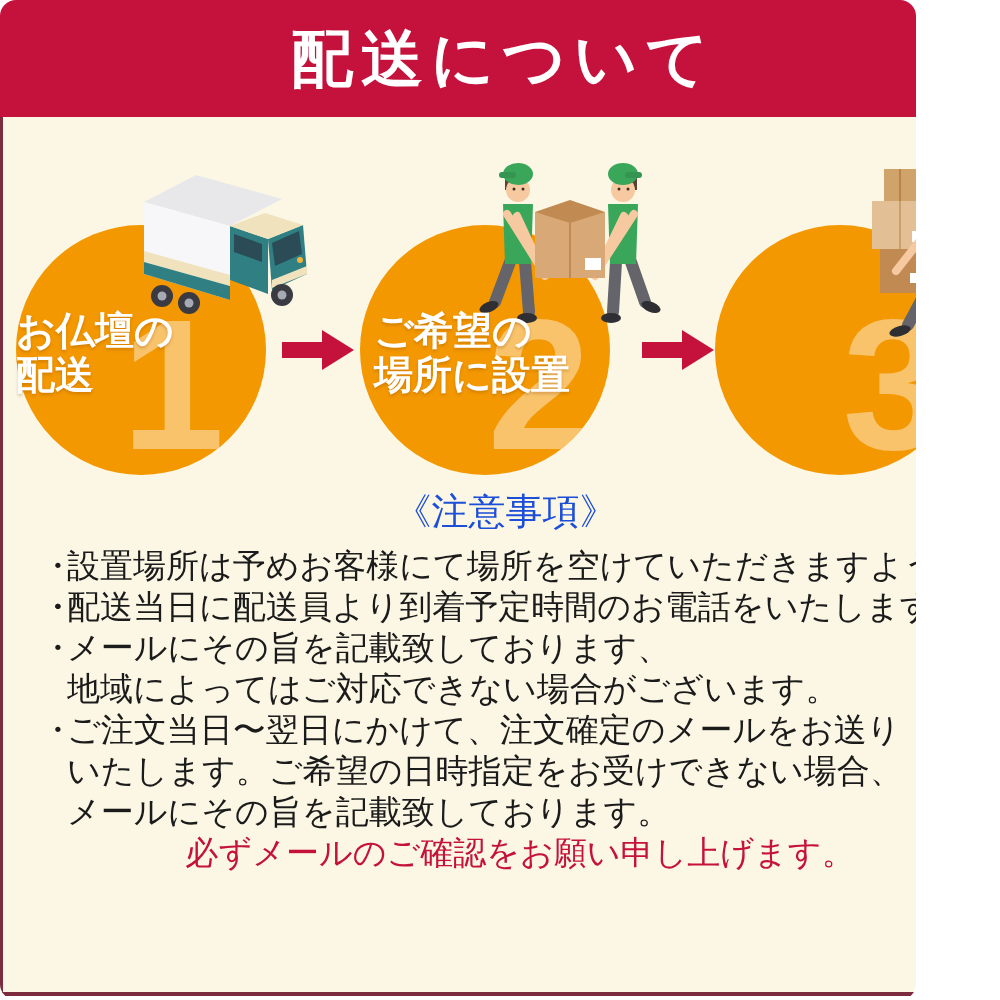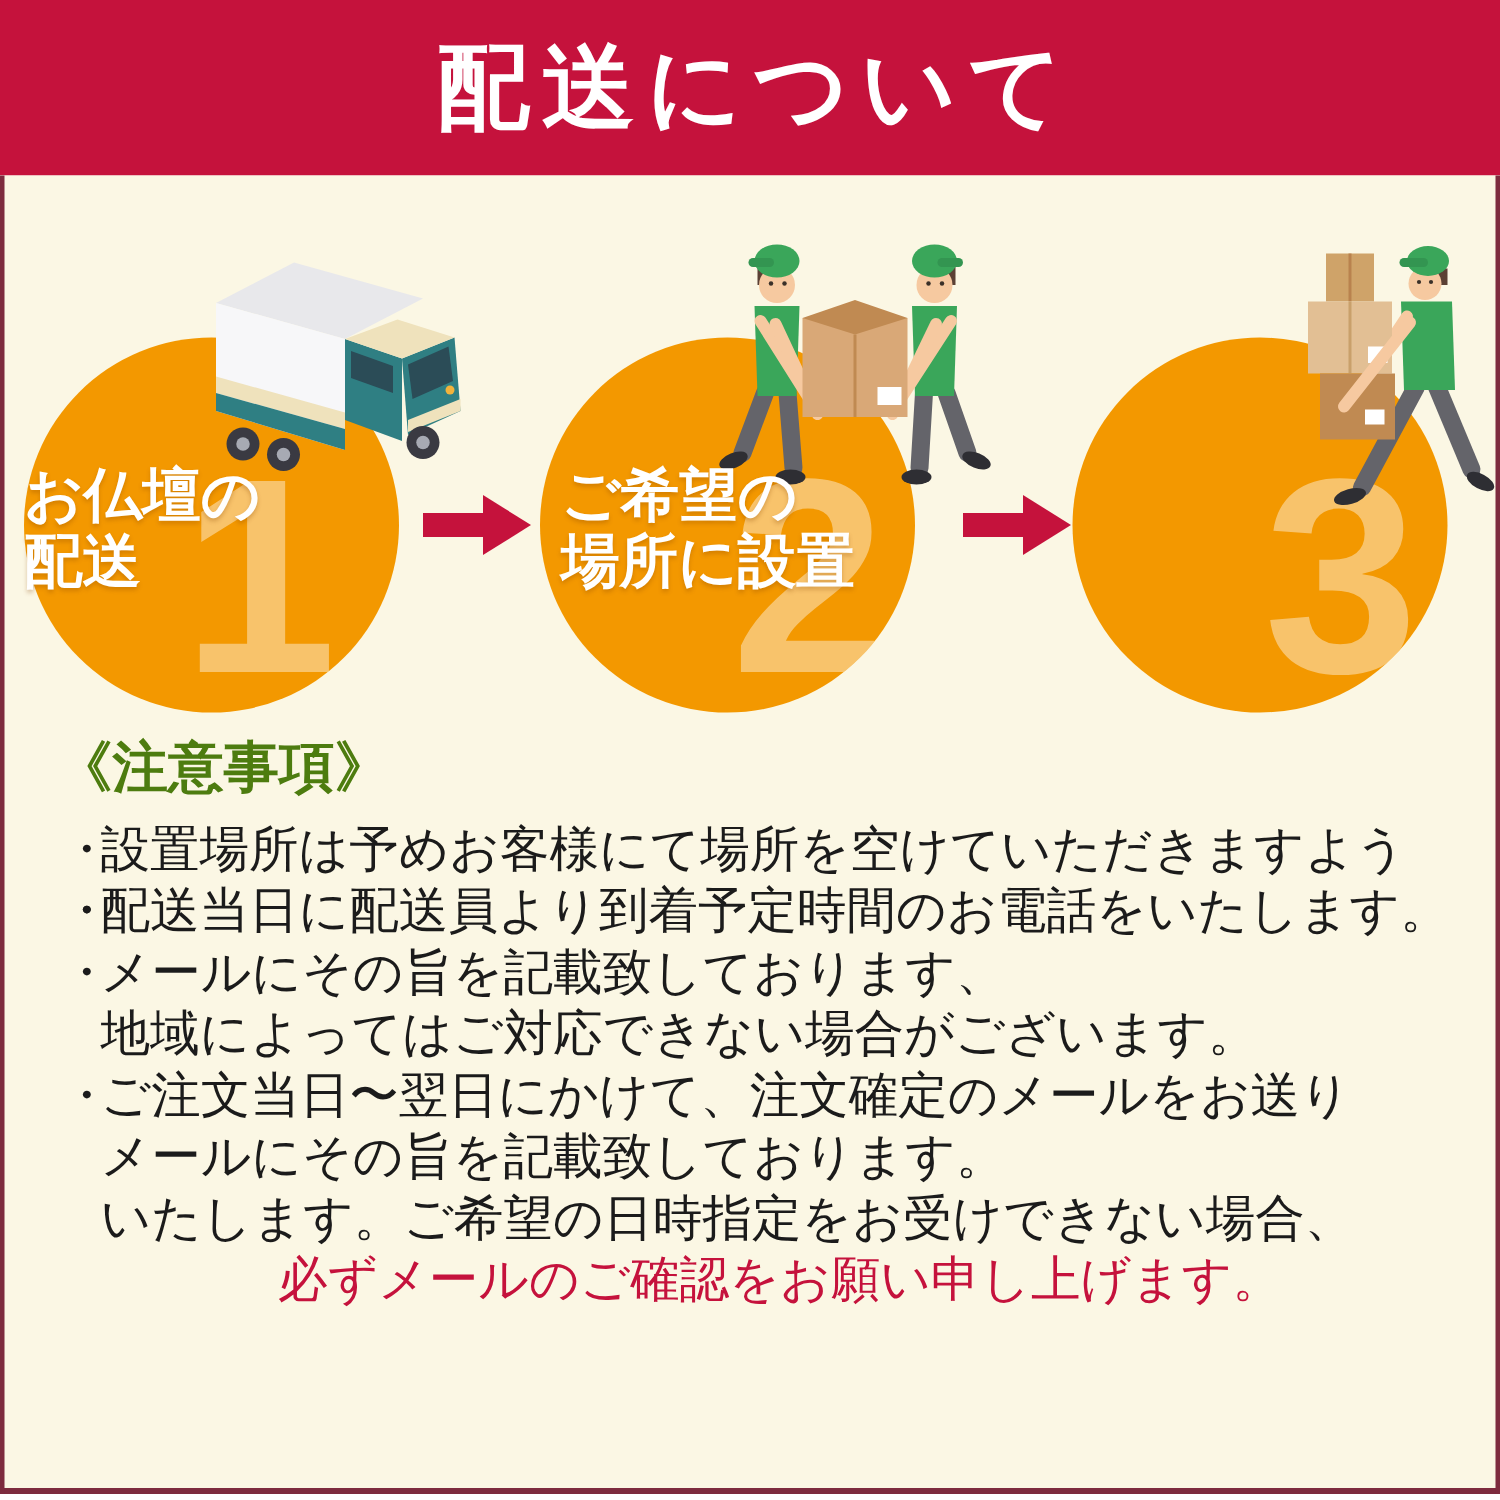--- a/index.html
+++ b/index.html
@@ -1,21 +1,21 @@
 <!DOCTYPE html>
 <html><head>
 <meta charset="utf-8">
 <style>
   html,body{margin:0;padding:0;}
   body{
     width:1000px;height:1000px;background:#ffffff;
     font-family:"Liberation Sans","DejaVu Sans",sans-serif;
     -webkit-font-smoothing:antialiased;
   }
-  .page{position:relative;width:1000px;height:1000px;overflow:hidden;background:#fff;}
+  .page{position:relative;width:916px;height:1000px;overflow:hidden;background:#fff;border-radius:16px;}
 
   
   .banner{
     position:absolute;top:0;left:0;width:1000px;height:117px;
     background:#C5123C;display:flex;align-items:center;justify-content:center;
   }
   .banner h1{
     margin:0;color:#ffffff;font-size:62px;font-weight:bold;
     letter-spacing:8px;padding-left:8px;line-height:1;
   }
@@ -58,21 +58,21 @@
   .a1{left:279px}.a2{left:639px}
 
   
   .illus{position:absolute;z-index:3;}
   .truck{left:129px;top:45px;}
   .workers{left:470px;top:33px;}
   .worker3{left:837px;top:36px;}
 
   
   .notes{position:absolute;left:35px;top:373px;width:935px;color:#1B1B1B;z-index:2;}
-  .notes-title{color:#4d7c0f;font-size:37px;line-height:44px;font-weight:bold;margin:0 0 11px 0;}
+  .notes-title{color:#1d4ed8;font-size:37px;line-height:44px;font-weight:normal;margin:0 0 11px 0;text-align:center;}
   .nline{position:relative;padding-left:29px;font-size:33px;line-height:41px;}
   .nline .b{position:absolute;left:3px;top:0;}
   .nhl{padding-left:29px;font-size:33px;line-height:41px;color:#C5123C;text-align:center;}
 </style>
 </head>
 <body>
 
 <div class="page">
 
   <header class="banner">
@@ -225,23 +225,23 @@
       </div>
       <div class="nline">
         <span>地域によってはご対応できない場合がございます。</span>
       </div>
 
       <div class="nline">
         <span class="b">・</span>
         <span>ご注文当日〜翌日にかけて、注文確定のメールをお送り</span>
       </div>
       <div class="nline">
+        <span>いたします。ご希望の日時指定をお受けできない場合、</span>
+      </div>
+      <div class="nline">
         <span>メールにその旨を記載致しております。</span>
-      </div>
-      <div class="nline">
-        <span>いたします。ご希望の日時指定をお受けできない場合、</span>
       </div>
 
       <div class="nhl">必ずメールのご確認をお願い申し上げます。</div>
     </section>
 
   </main>
 </div>
 
 </body></html>

